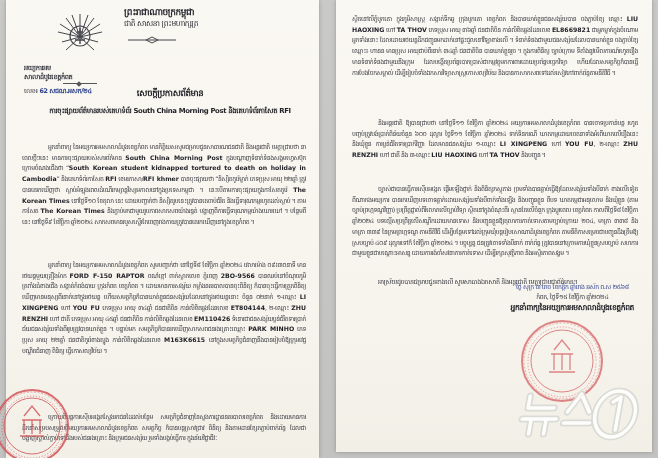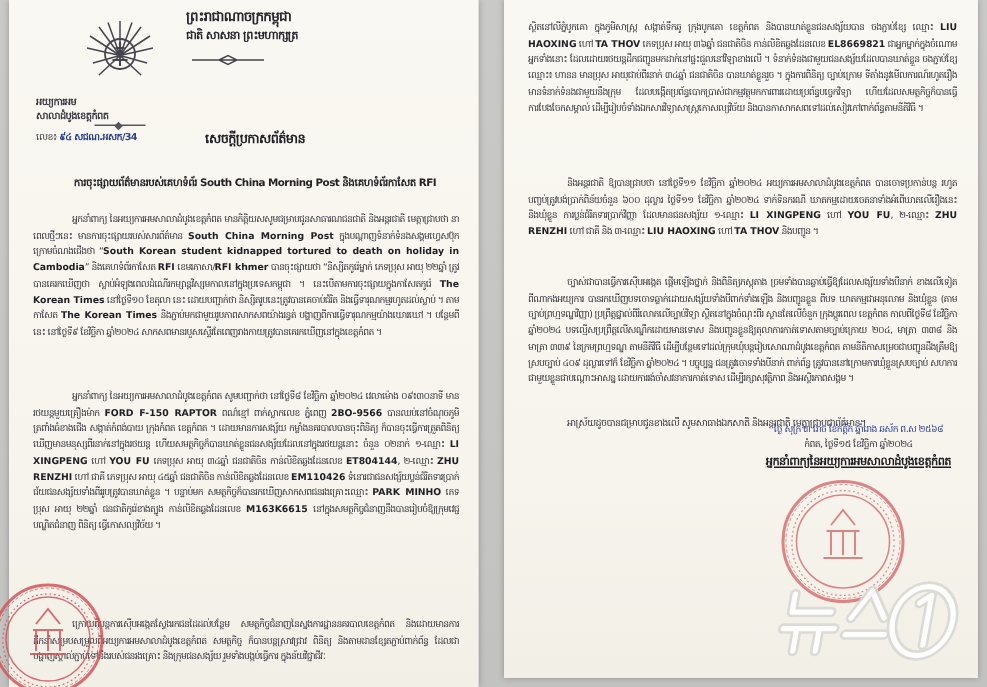--- a/index.html
+++ b/index.html
@@ -23,39 +23,39 @@
   .emblem-block{position:absolute;left:18px;top:10px;width:112px;text-align:left;}
   .emblem-block svg{display:block;margin:0 auto;}
   .office-line{font-size:6.6px;font-weight:bold;color:#3a3a44;line-height:8.5px;letter-spacing:-0.4px;}
   .mini-divider{width:34px;height:1px;background:#55555e;margin:2px auto 3px;position:relative;}
   .mini-divider:after{content:"";position:absolute;left:14px;top:-1.5px;width:4px;height:4px;background:#55555e;transform:rotate(45deg);}
   .ref-line{font-size:6.4px;margin-top:2px;white-space:nowrap;letter-spacing:-0.4px;}
   .ref-line .lbl{color:#34343c;font-weight:normal;}
   .ref-line .val{color:#2b3f8c;font-weight:bold;}
   .kingdom-block{position:absolute;left:118px;top:6px;width:180px;text-align:left;}
   .kingdom-1{font-size:9px;font-weight:bold;letter-spacing:-0.5px;color:#26262e;line-height:12px;}
-  .kingdom-2{font-size:7.6px;font-weight:bold;letter-spacing:-0.5px;color:#26262e;line-height:11px;}
+  .kingdom-2{font-size:7.6px;font-weight:normal;letter-spacing:-0.5px;color:#26262e;line-height:11px;}
   
   .title-block{position:absolute;left:30px;top:88px;width:268px;text-align:center;}
   .title-main{font-size:8.6px;font-weight:bold;color:#222228;line-height:11px;letter-spacing:-0.4px;}
   .title-reg{font-size:7.4px;font-weight:bold;color:#222228;line-height:10px;letter-spacing:-0.4px;}
-  .title-subject{font-size:6.9px;font-weight:bold;color:#222228;line-height:10.5px;letter-spacing:-0.35px;margin-top:18px;}
+  .title-subject{font-size:6.9px;font-weight:bold;color:#222228;line-height:10.5px;letter-spacing:-0.35px;margin-top:7px;}
   
   .body-area{position:absolute;}
   .para{
     font-size:6.2px;line-height:10.7px;letter-spacing:-0.45px;
     text-align:justify;text-indent:26px;color:#34343c;overflow:hidden;
     word-break:break-word;
   }
   .para .b{font-weight:bold;color:#1f1f26;letter-spacing:0;}
   .closing{font-size:6.4px;letter-spacing:-0.4px;text-indent:26px;color:#34343c;white-space:nowrap;overflow:hidden;}
   .date-block{position:absolute;right:18px;text-align:center;}
   .date-lunar{font-size:6.2px;color:#2c3e8f;letter-spacing:-0.4px;line-height:10px;}
   .date-solar{font-size:6.2px;color:#34343c;letter-spacing:-0.4px;line-height:10px;}
-  .signer{font-size:7.6px;font-weight:bold;color:#1c1c22;letter-spacing:-0.4px;line-height:12px;white-space:nowrap;text-decoration:underline;}
+  .signer{font-size:7.6px;font-weight:bold;color:#1c1c22;letter-spacing:-0.4px;line-height:12px;white-space:nowrap;}
   
   .stamp{position:absolute;pointer-events:none;}
   
   .watermark{position:absolute;right:10px;bottom:8px;opacity:.9;}
 </style>
 </head>
 <body>
 
 <div class="photo">
 
@@ -68,21 +68,21 @@
             <path d="M26 27 L8 32 M26 27 L44 32 M26 27 L12 40 M26 27 L40 40"></path>
             <circle cx="26" cy="26" r="10" stroke-width="1.2"></circle>
             <path d="M26 18 L26 34 M21 30 L31 30 M23 22 L29 22" stroke-width="1.4"></path>
           </g>
         </svg>
         <div class="office-line">អយ្យការអម</div>
         <div class="office-line">សាលាដំបូងខេត្តកំពត</div>
         <div class="mini-divider"></div>
         <div class="ref-line">
           <span class="lbl">លេខ៖</span>
-          <span class="val">៩៤ សជណ.អសក/34</span>
+          <span class="val">62 សជណ.អសក/២៤</span>
         </div>
       </div>
       <div class="kingdom-block">
         <div class="kingdom-1">ព្រះរាជាណាចក្រកម្ពុជា</div>
         <div class="kingdom-2">ជាតិ សាសនា ព្រះមហាក្សត្រ</div>
         <svg width="56" height="8" viewBox="0 0 56 8" style="margin-top:2px;">
           <path d="M4 4 H52 M22 4 L28 1 L34 4 L28 7 Z" stroke="#45454d" stroke-width="1" fill="none"></path>
         </svg>
       </div>
     </div>

